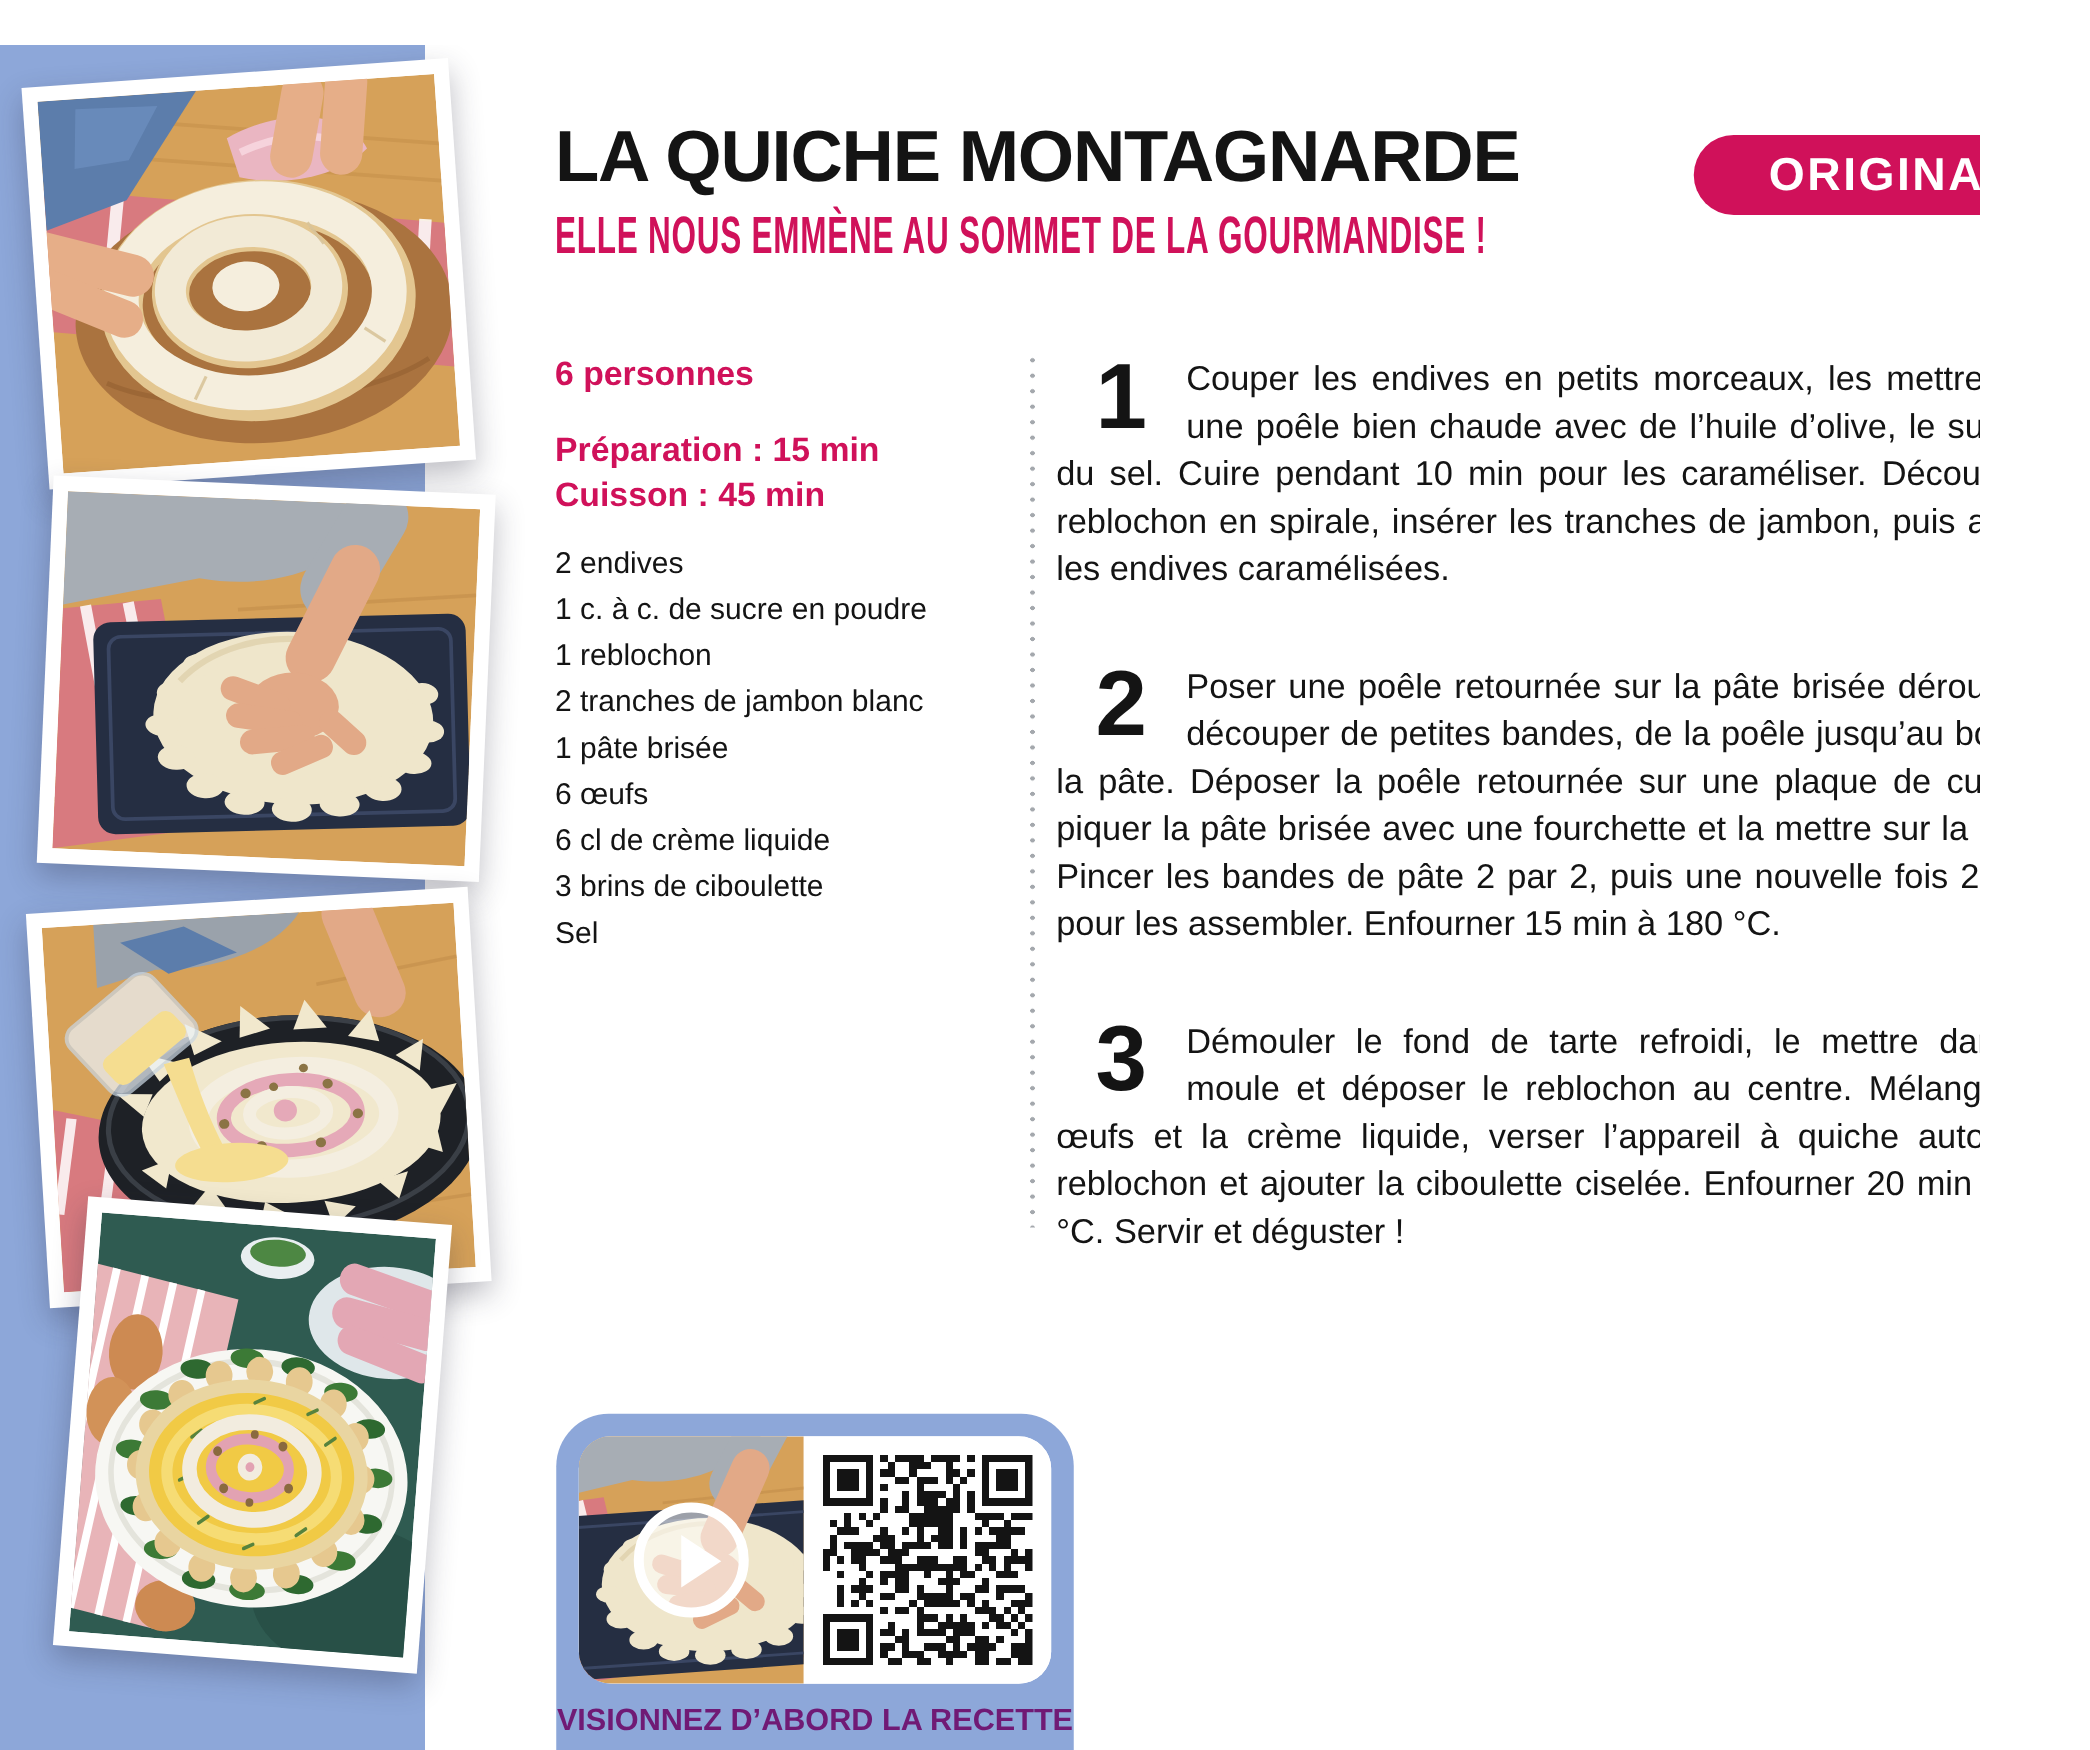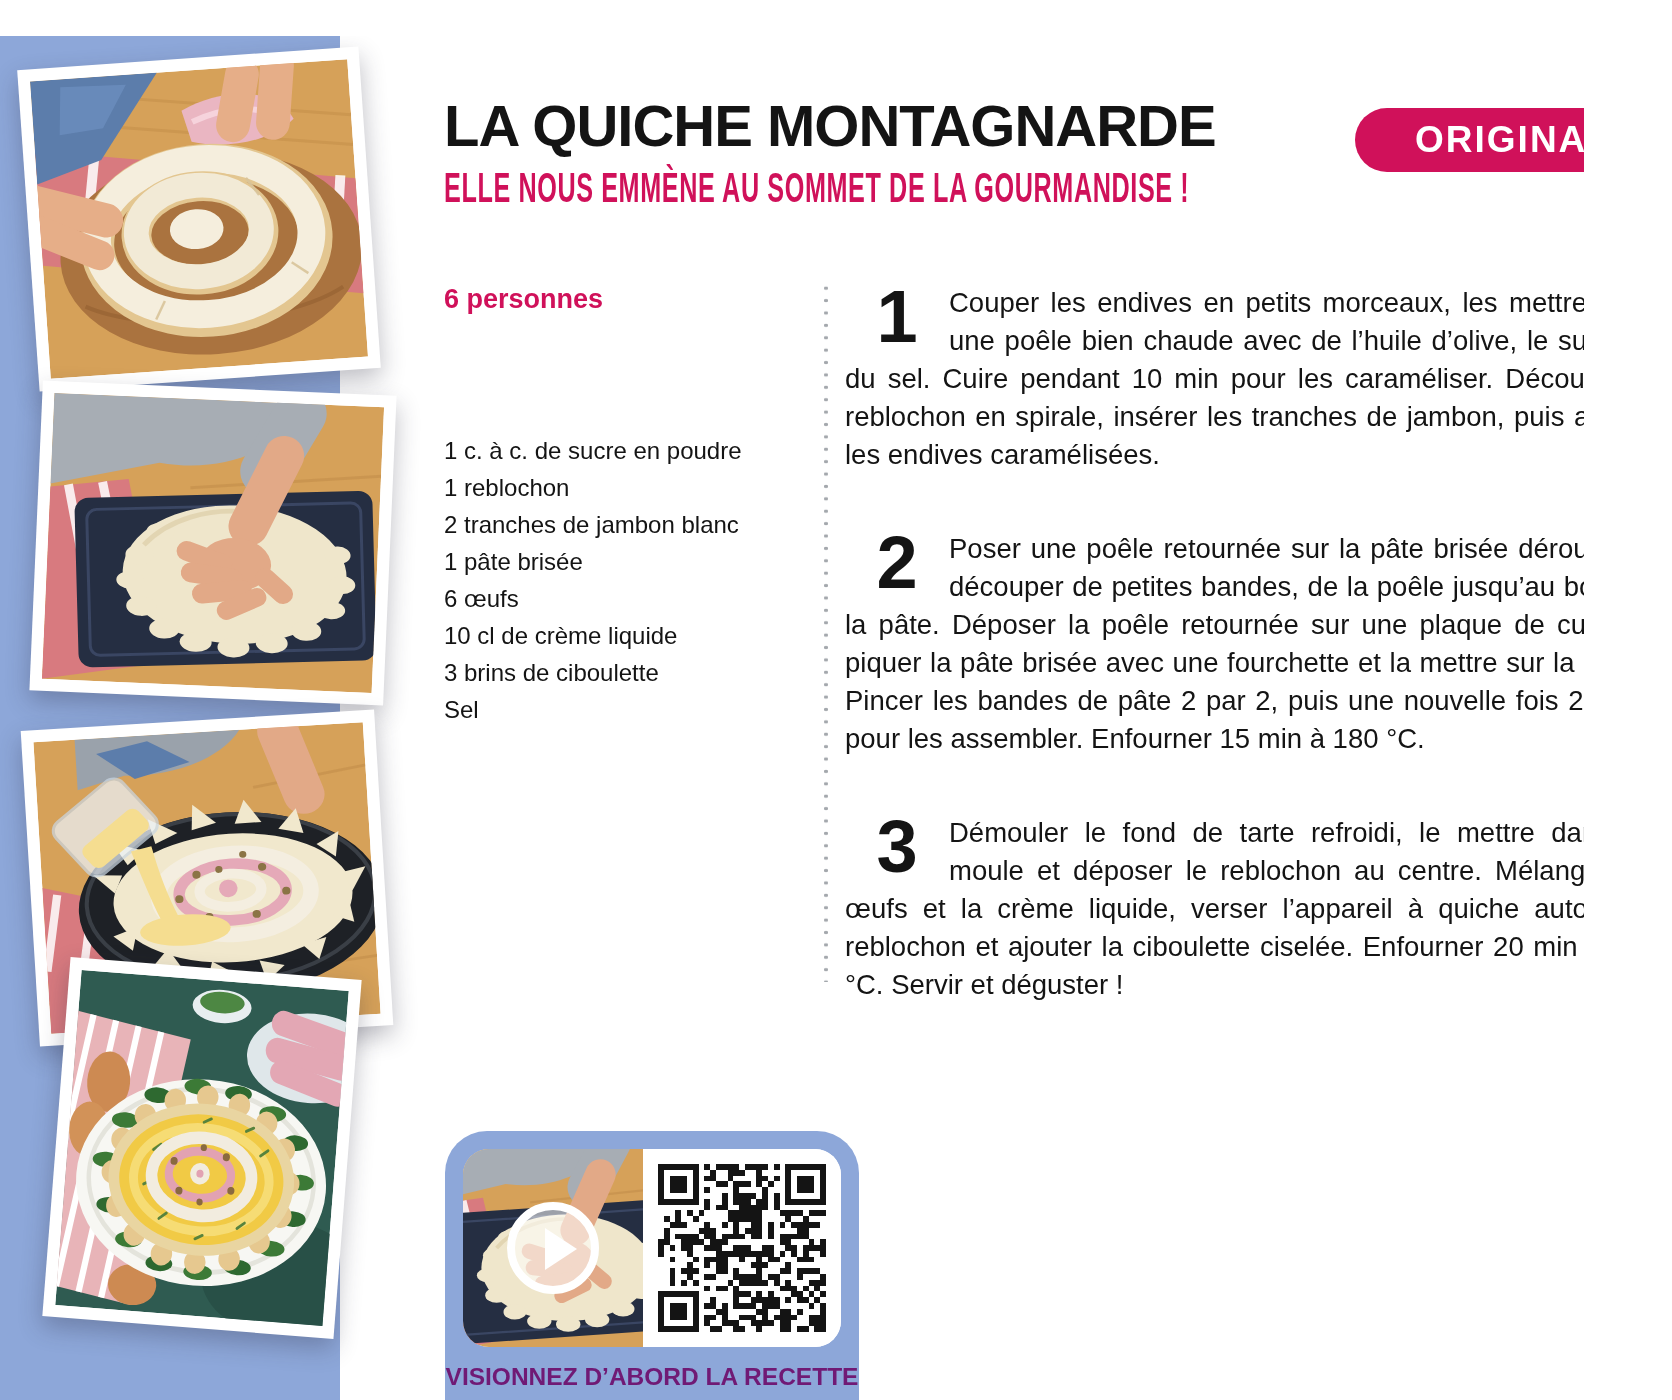--- a/index.html
+++ b/index.html
@@ -307,27 +307,32 @@
       <circle cx="150" cy="199" r="11" fill="#f2ecdf"></circle>
         <circle cx="150" cy="199" r="4" fill="#e2a2b2"></circle>
     </svg>
   </div>
 
   <div class="title">LA QUICHE MONTAGNARDE</div>
   <div class="subtitle">ELLE NOUS EMMÈNE AU SOMMET DE LA GOURMANDISE !</div>
   <div class="badge">ORIGINAL</div>
 
   <div class="servings">6 personnes</div>
+  <div class="times">
+    <div>Préparation : 15 min</div>
+    <div>Cuisson : 45 min</div>
+  </div>
   <div class="ingredients">
+      <div>2 endives</div>
       <div>1 c. à c. de sucre en poudre</div>
       <div>1 reblochon</div>
       <div>2 tranches de jambon blanc</div>
       <div>1 pâte brisée</div>
       <div>6 œufs</div>
-      <div>10 cl de crème liquide</div>
+      <div>6 cl de crème liquide</div>
       <div>3 brins de ciboulette</div>
       <div>Sel</div>
     </div>
 
   <div class="divider"></div>
 
   <div class="steps">
       <div class="step"><div class="num">1</div><span>Couper les endives en petits morceaux, les mettre dans une poêle bien chaude avec de l’huile d’olive, le sucre et du sel. Cuire pendant 10 min pour les caraméliser. Découper le reblochon en spirale, insérer les tranches de jambon, puis ajouter les endives caramélisées.</span></div>
       <div class="step"><div class="num">2</div><span>Poser une poêle retournée sur la pâte brisée déroulée et découper de petites bandes, de la poêle jusqu’au bord de la pâte. Déposer la poêle retournée sur une plaque de cuisson, piquer la pâte brisée avec une fourchette et la mettre sur la poêle. Pincer les bandes de pâte 2 par 2, puis une nouvelle fois 2 par 2 pour les assembler. Enfourner 15 min à 180 °C.</span></div>
       <div class="step"><div class="num">3</div><span>Démouler le fond de tarte refroidi, le mettre dans un moule et déposer le reblochon au centre. Mélanger les œufs et la crème liquide, verser l’appareil à quiche autour du reblochon et ajouter la ciboulette ciselée. Enfourner 20 min à 180 °C. Servir et déguster !</span></div>

